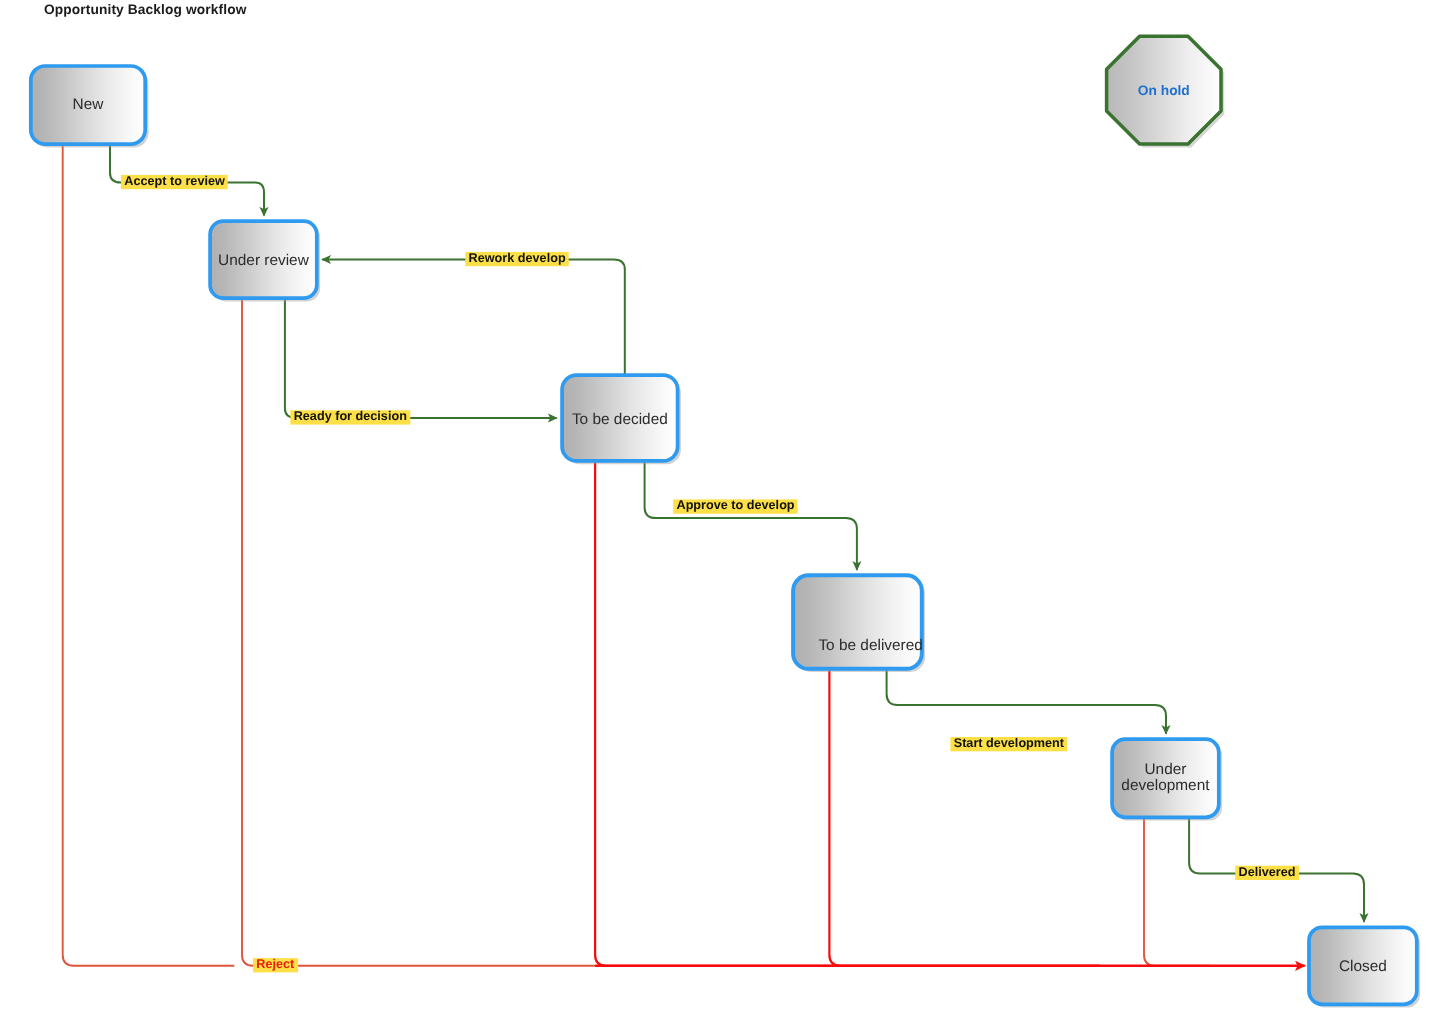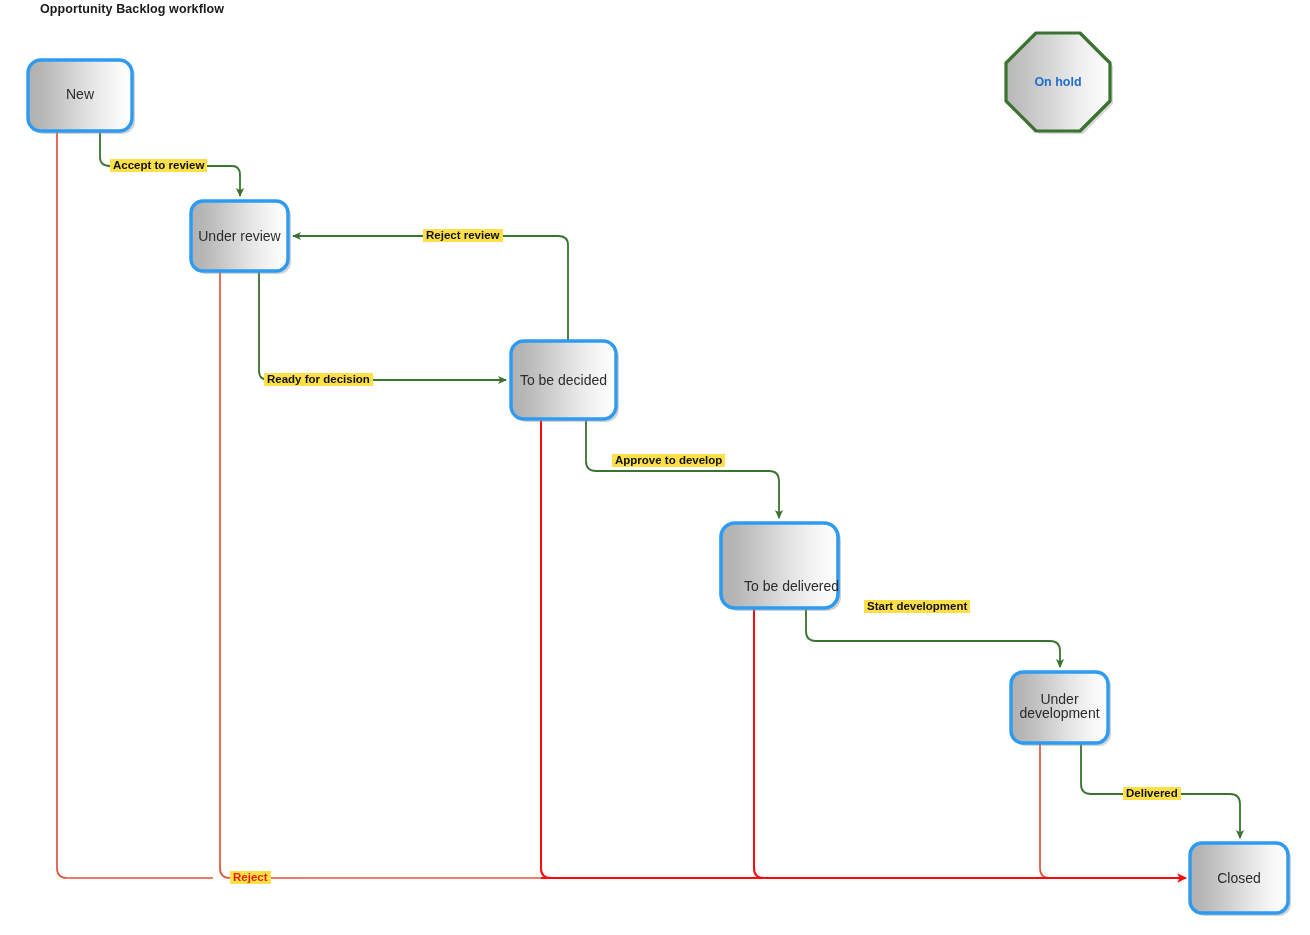--- a/index.html
+++ b/index.html
@@ -175,19 +175,19 @@
   <div class="node-label" style="left:191px; top:229px; width:97px;">Under review</div>
   <div class="node-label" style="left:508px; top:373px; width:111px;">To be decided</div>
   <div class="node-label" style="left:733px; top:559px; width:117px;margin-top:20px;">To be delivered</div>
   <div class="node-label" style="left:1011px; top:692px; width:97px;">Under
 development</div>
   <div class="node-label" style="left:1190px; top:871px; width:98px;">Closed</div>
   <div class="node-label onhold" style="left:1006px; top:75px; width:104px;">On hold</div>
 
   <div class="edge-label" style="left:110px; top:159px;">Accept to review</div>
   <div class="edge-label" style="left:264px; top:373px;">Ready for  decision</div>
-  <div class="edge-label" style="left:423px; top:229px;">Reject review</div>
+  <div class="edge-label" style="left:423px; top:229px;">Rework develop</div>
   <div class="edge-label" style="left:612px; top:454px;">Approve to develop</div>
-  <div class="edge-label" style="left:864px; top:600px;">Start development</div>
+  <div class="edge-label" style="left:864px; top:670px;">Start development</div>
   <div class="edge-label" style="left:1123px; top:787px;">Delivered</div>
   <div class="edge-label reject" style="left:230px; top:871px;">Reject</div>
 
 </div>
 
 </body></html>

